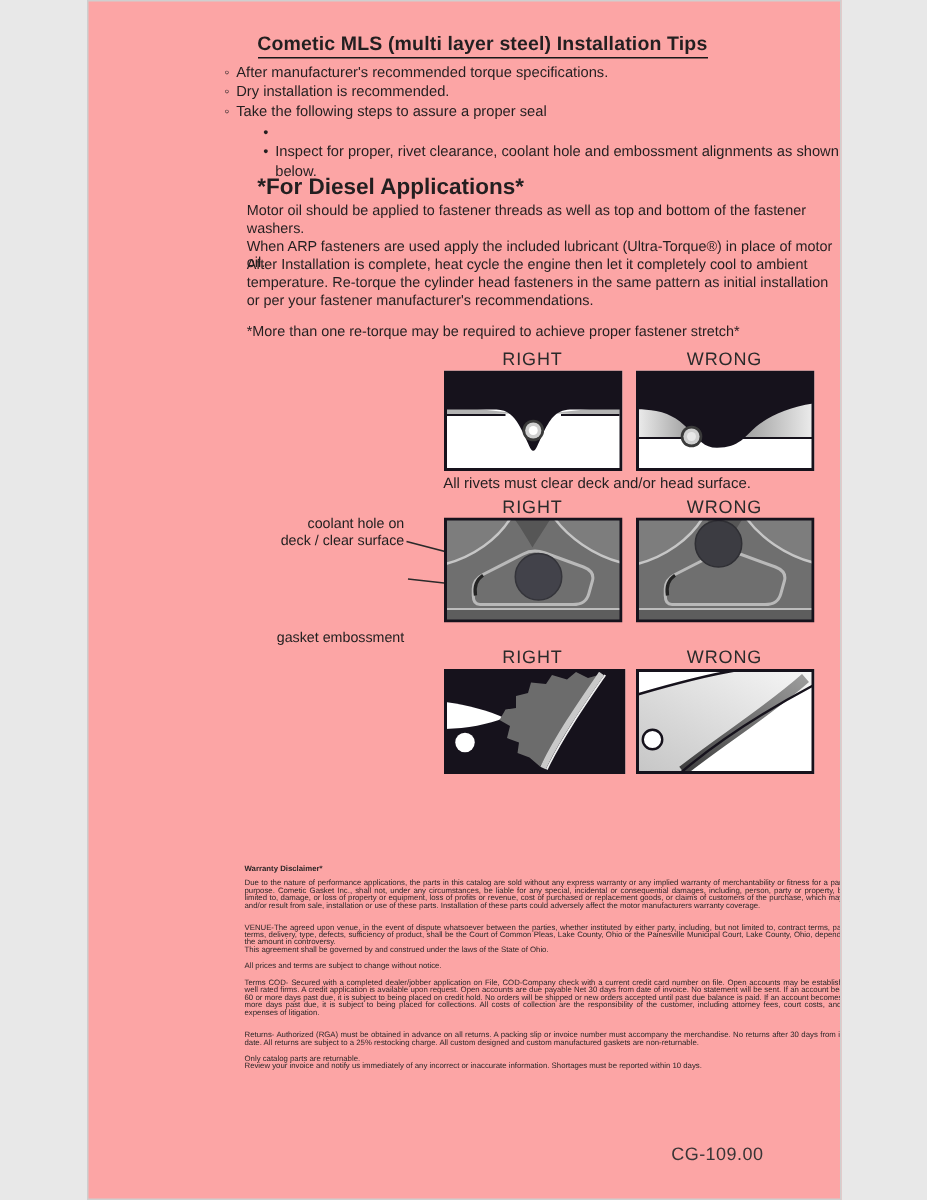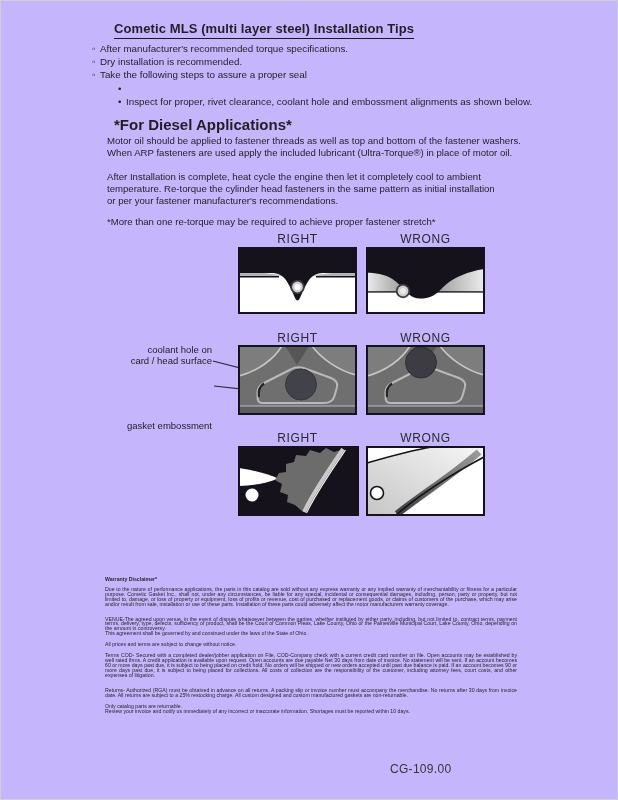--- a/index.html
+++ b/index.html
@@ -1,18 +1,18 @@
 <!DOCTYPE html>
 <html><head>
 <meta charset="utf-8">
 <style>
   html,body{margin:0;padding:0;background:#e8e8e8;}
   .page{
-    position:relative;width:618px;height:800px;margin:0 auto;
-    background:#c4b5fd;border:1px solid #cfcfcf;box-sizing:border-box;
+    position:relative;width:503px;height:800px;margin:0 auto;
+    background:#fca5a5;border:1px solid #cfcfcf;box-sizing:border-box;
     font-family:"Liberation Sans","DejaVu Sans",sans-serif;color:#231f20;
     overflow:hidden;
   }
   .abs{position:absolute;}
   .title{
     left:113px;top:20px;font-size:13px;font-weight:bold;
     border-bottom:1.4px solid #181818;padding-bottom:2px;letter-spacing:.1px;
   }
   .bullets{left:91px;top:41px;font-size:9.8px;line-height:13.2px;}
   .brow{display:flex;}
@@ -104,26 +104,27 @@
     <rect x="1" y="45.8" width="117" height="20.2" fill="#ffffff"></rect>
     <path d="M1,1 H118 V22 C102,24.5 89,30 80,37.5 C73,43.5 69,51.5 54,51.5 C45,51.5 42,46 36.5,40.5 C30,34 24,29 13.5,27 C9,26.2 4.5,25.8 1,25.8 Z" fill="#16121c"></path>
     <g>
       <circle cx="37" cy="44" r="7.2" fill="#3a3a3a"></circle>
       <circle cx="37" cy="44" r="5.4" fill="#cfcfcf"></circle>
       <circle cx="37" cy="44" r="3" fill="#e9e9e9"></circle>
     </g>
     <rect x="1" y="1" width="117" height="65" fill="none" stroke="#16121c" stroke-width="2"></rect>
   </svg>
 
+  <div class="abs figcap" style="left:237px;top:316px;">All rivets must clear deck and/or head surface.</div>
 
   <div class="abs figlabel" style="left:237px;top:330px;">RIGHT</div>
   <div class="abs figlabel" style="left:365px;top:330px;">WRONG</div>
 
   <div class="abs sidelabel" style="left:101px;top:344px;">coolant hole on
-card / head surface</div>
+deck / clear surface</div>
   <div class="abs sidelabel" style="left:101px;top:400px;margin-top:20px;">gasket embossment</div>
 
   <svg class="abs" style="left:208px;top:352px;" width="92" height="44" viewBox="0 0 92 44">
     <line x1="4" y1="8" x2="85" y2="29" stroke="#2a2a2a" stroke-width="1.1"></line>
     <line x1="5" y1="33" x2="50" y2="38" stroke="#2a2a2a" stroke-width="1.1"></line>
   </svg>
 
   <svg class="abs figsvg" style="left:237px;top:344px;" width="119" height="70" viewBox="0 0 119 70">
     <rect x="1" y="1" width="117" height="68" fill="#6f6f6f"></rect>
     <path d="M1,1 H44 C36,14 20,26 1,31 Z" fill="#7d7d7d"></path>

